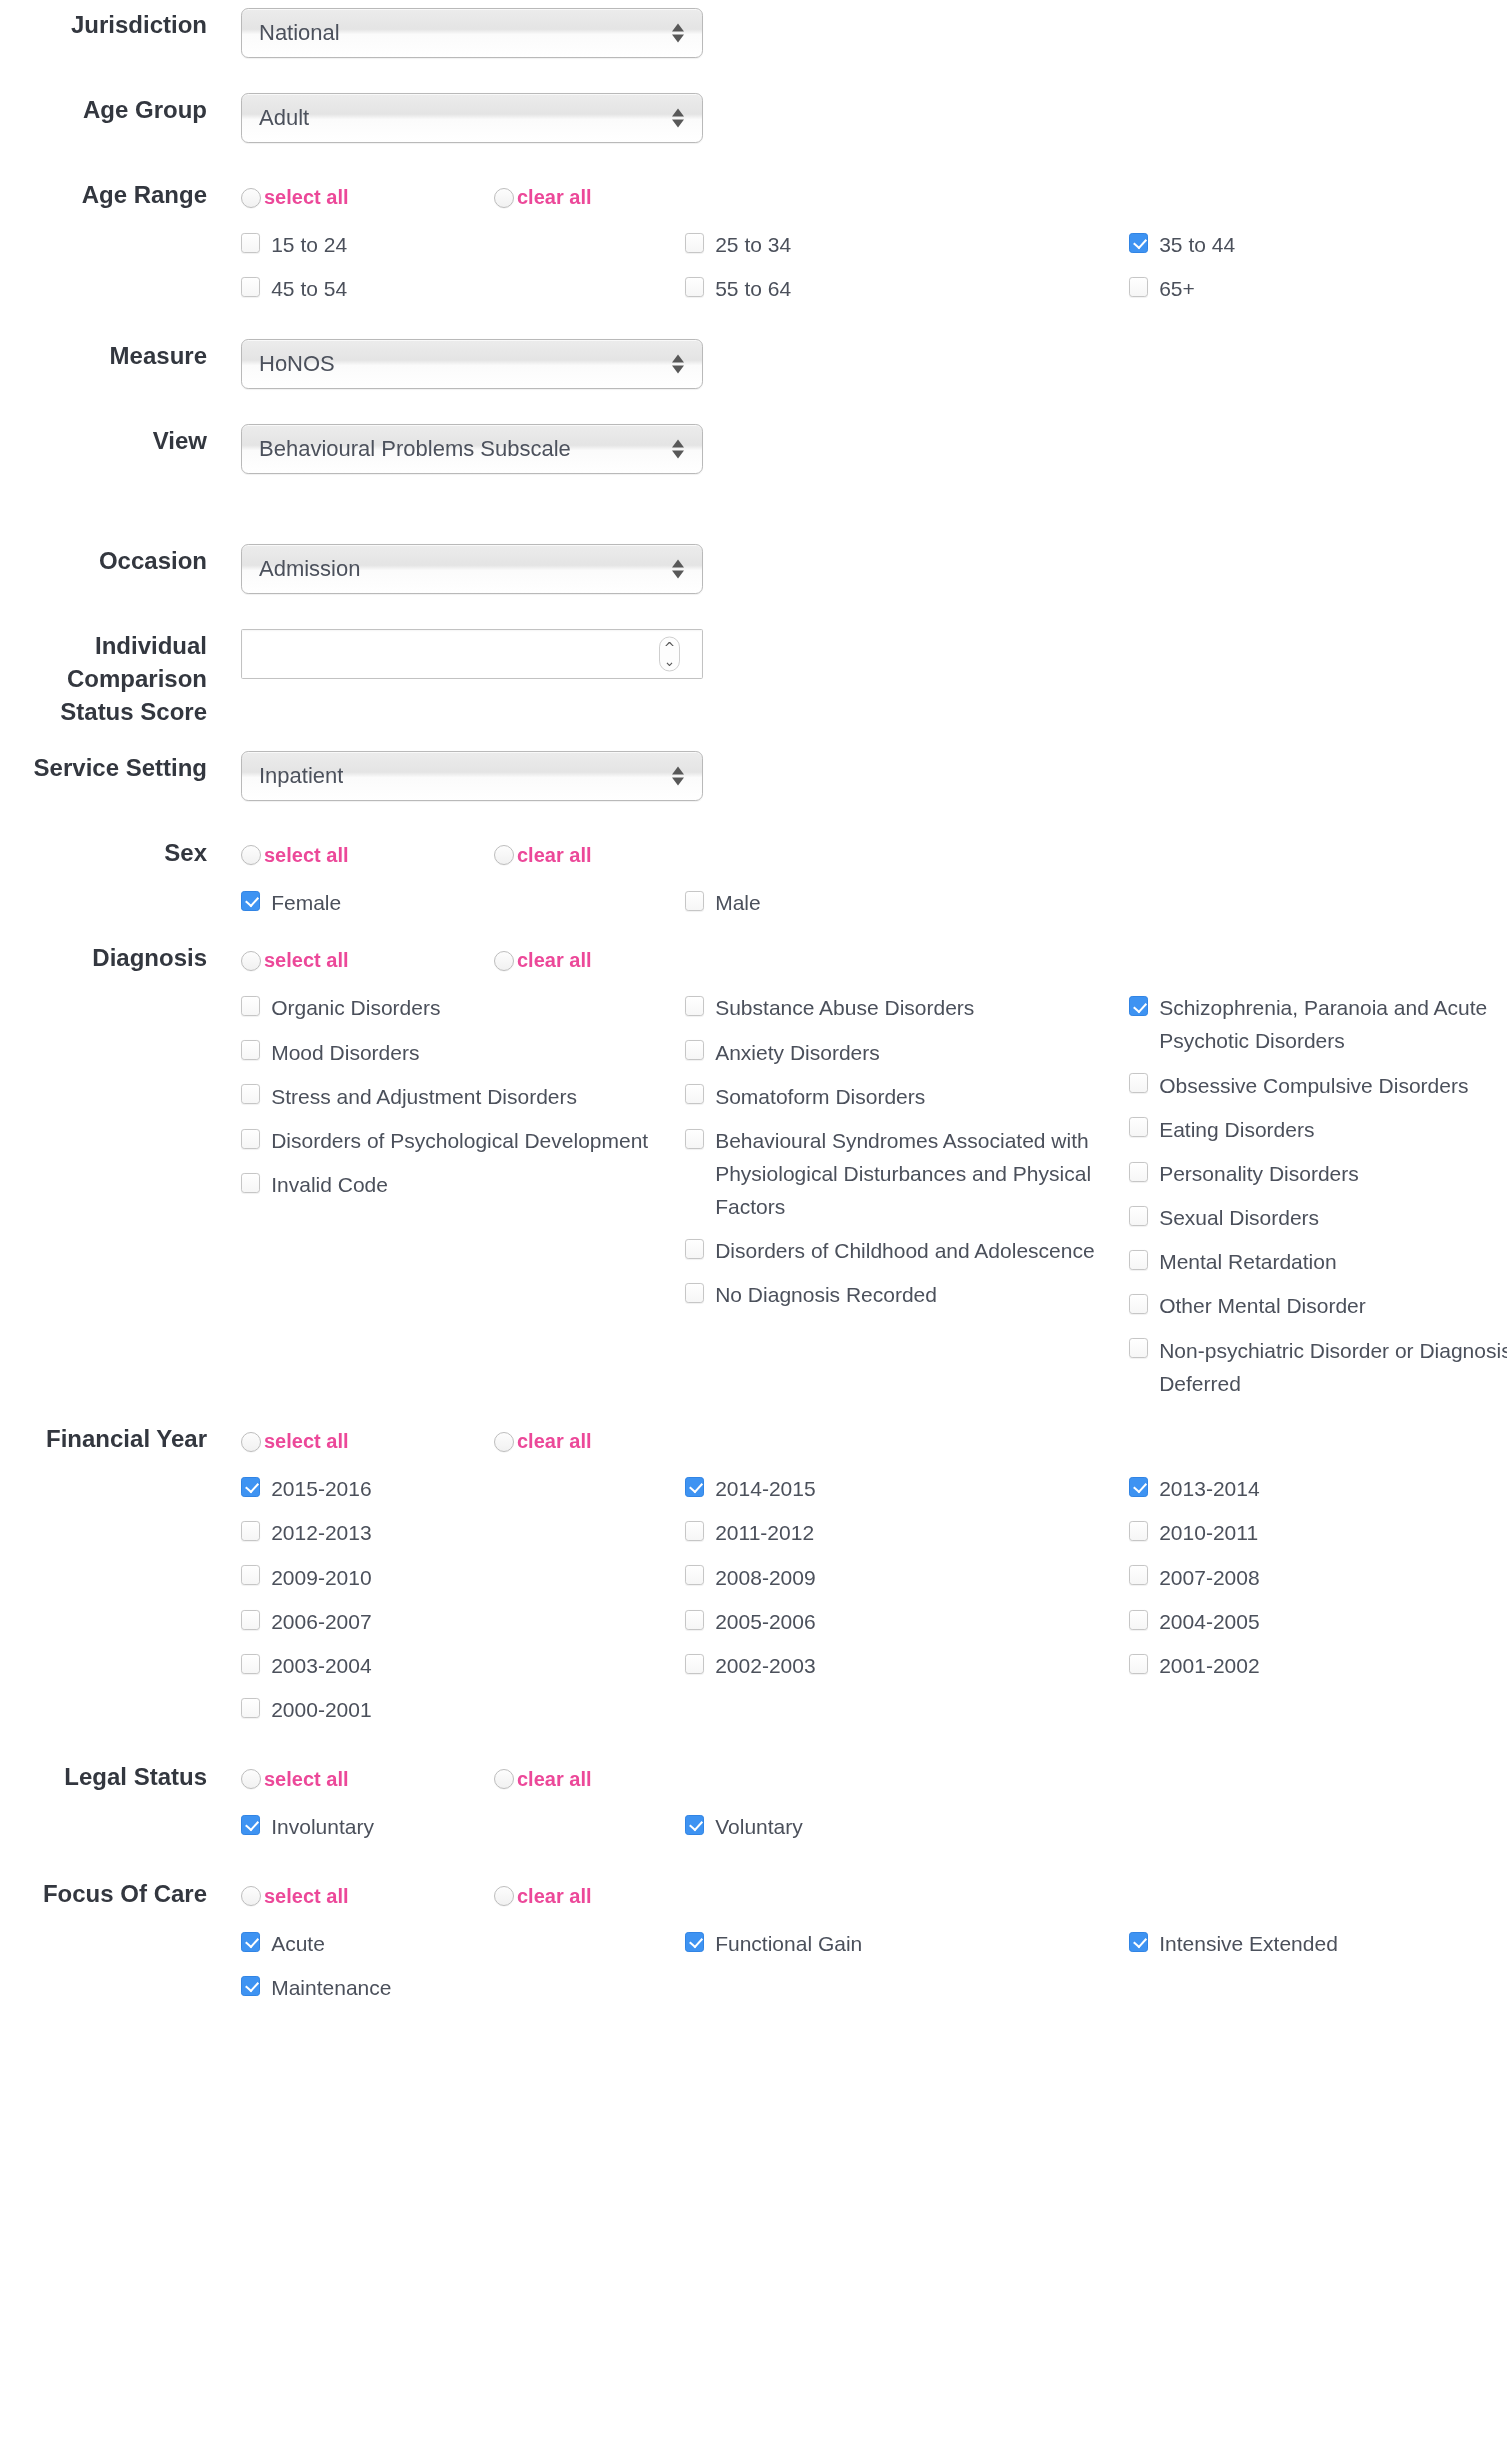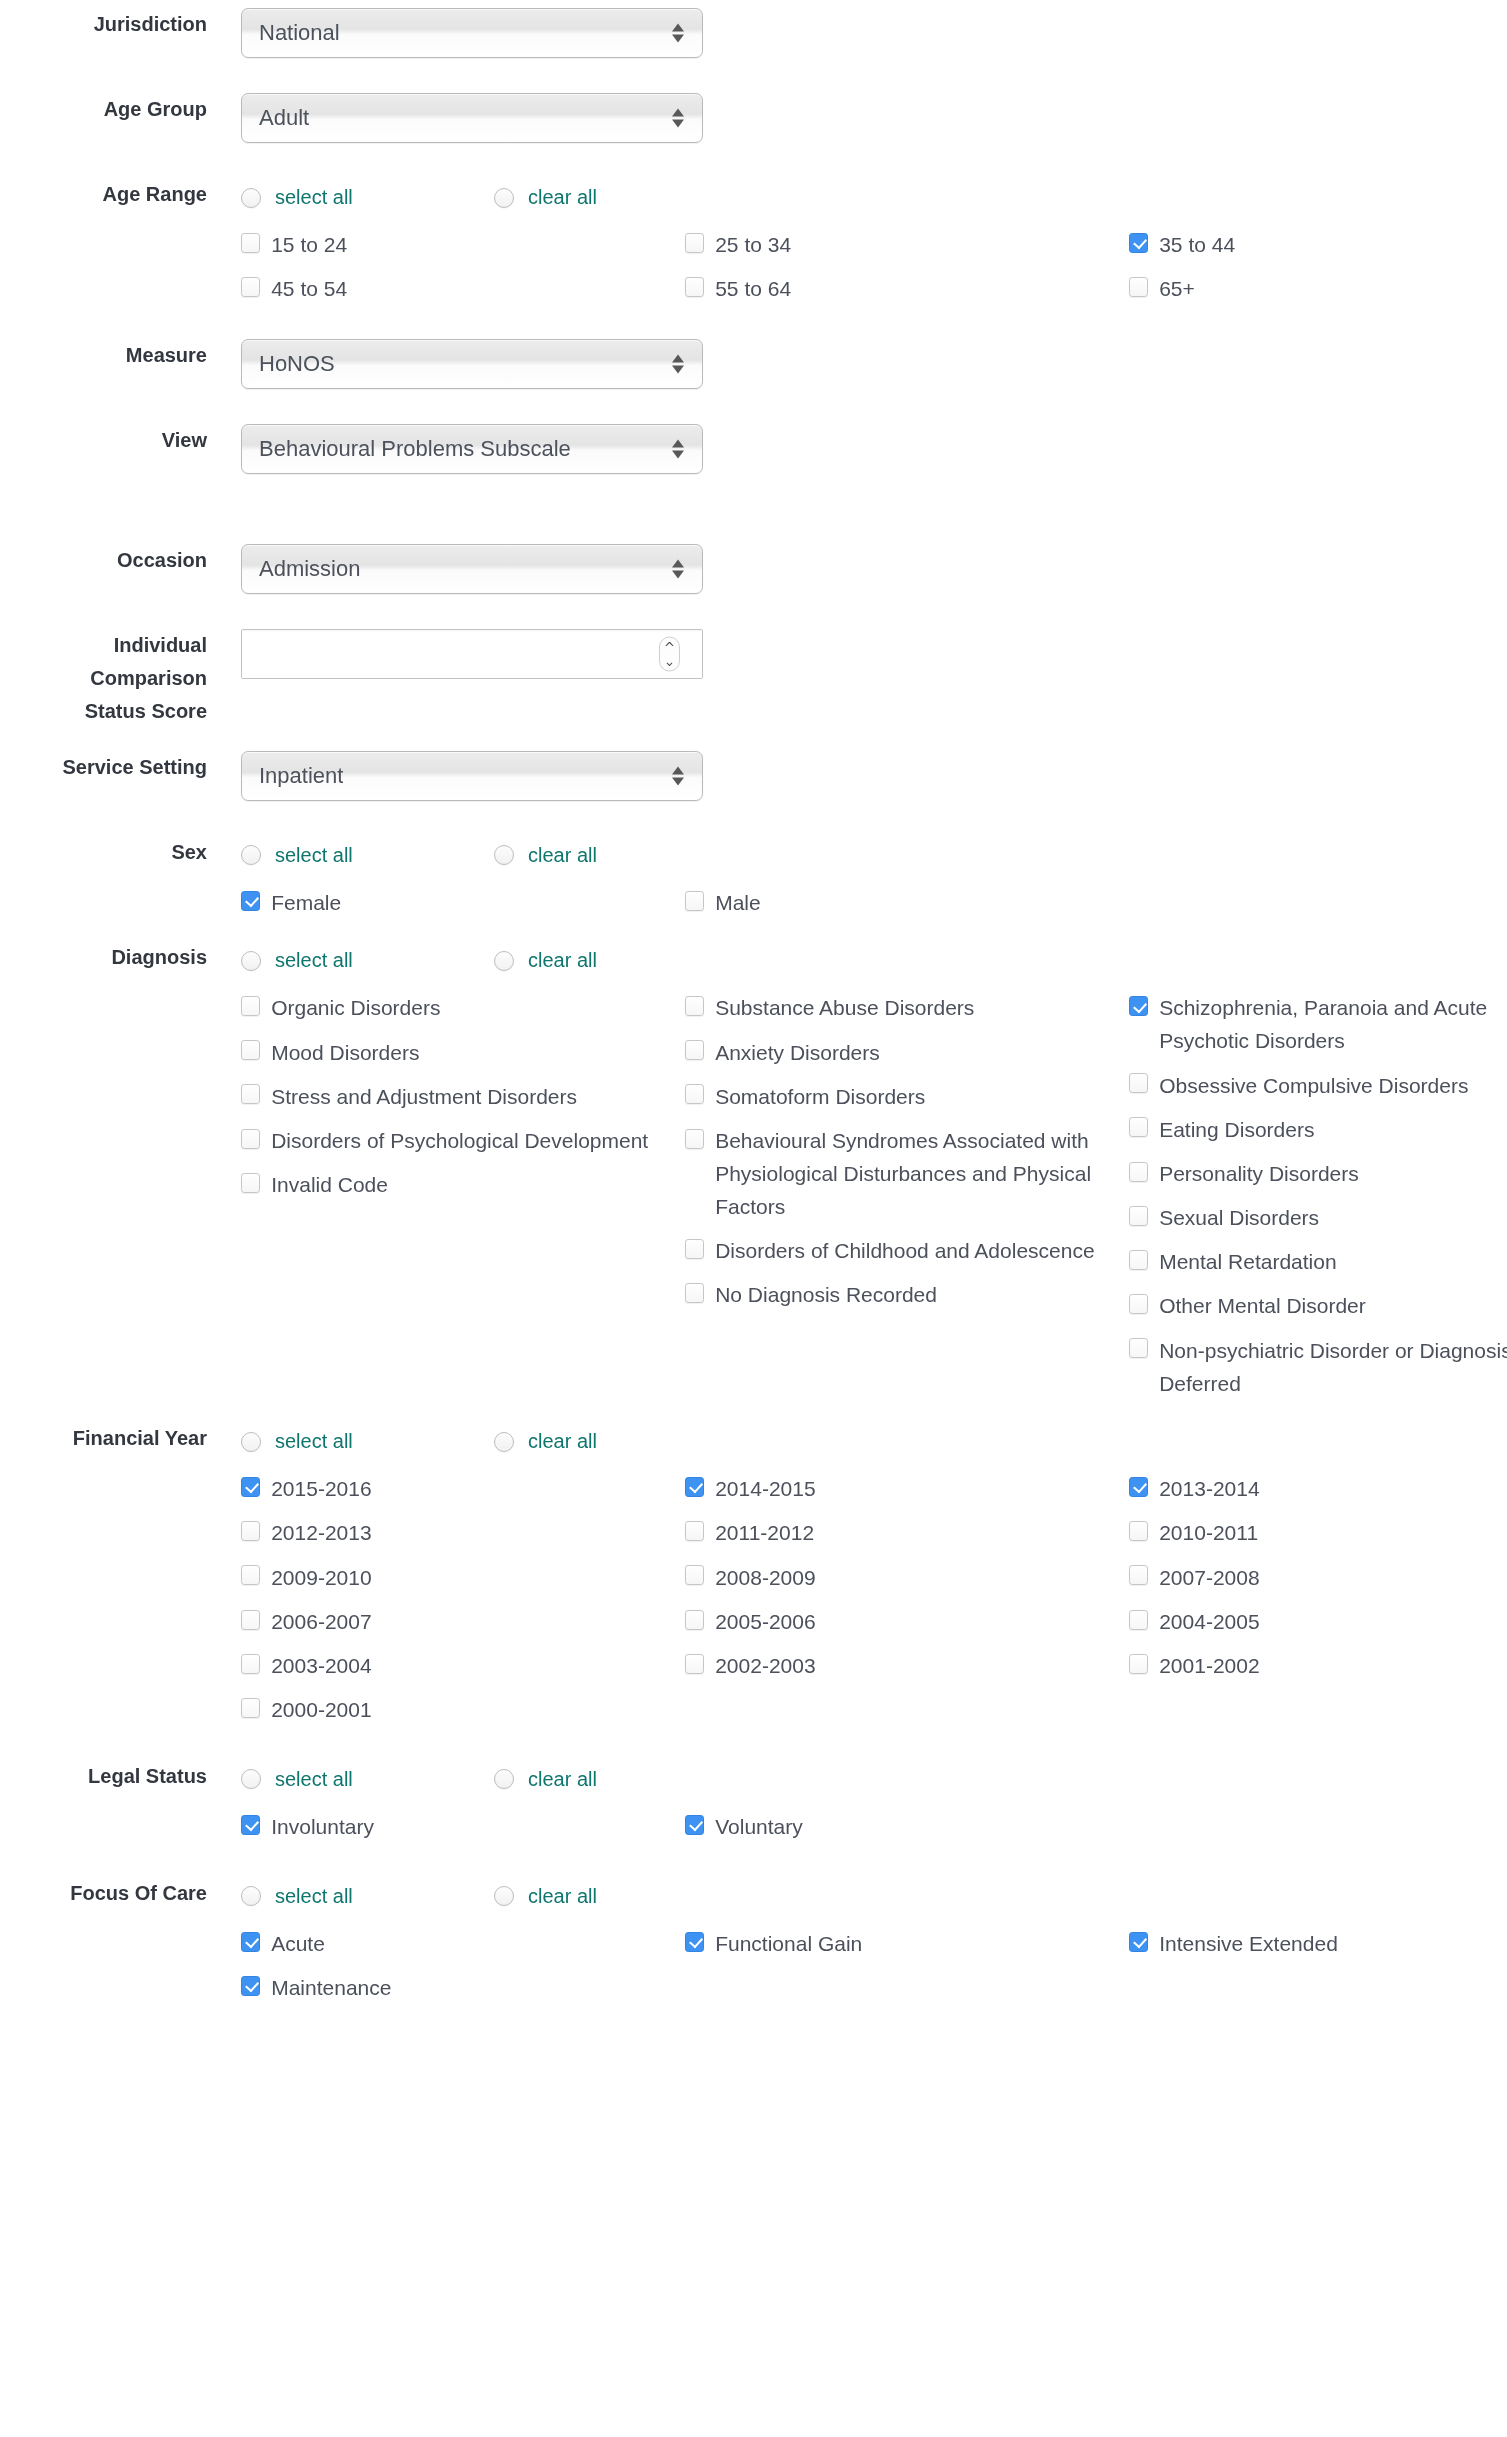--- a/index.html
+++ b/index.html
@@ -26,21 +26,21 @@
     display: flex;
     align-items: flex-start;
     width: 100%;
   }
   .label-col {
     width: 241px;
     min-width: 241px;
     text-align: right;
     padding-right: 34px;
     font-weight: bold;
-    font-size: 20px;
+    font-size: 24px;
     line-height: 33px;
     color: #33373f;
   }
   .label-col .lbl-line { display: block; }
   .ctrl-col {
     flex: 1 1 auto;
     padding-left: 0;
   }
 
   
@@ -137,24 +137,24 @@
   .radio-dot {
     width: 20px;
     height: 20px;
     border-radius: 50%;
     border: 0.8px solid #bdbdbd;
     background: linear-gradient(to bottom,#fdfdfd,#f1f1f1);
     box-shadow: 0 0.8px 0.8px rgba(0,0,0,0.05);
     flex: 0 0 auto;
   }
   .sc-item .sc-label {
-    font-weight: normal;
+    font-weight: bold;
     font-size: 20px;
-    color: #0f766e;
-    margin-left: 14px;
+    color: #ec4899;
+    margin-left: 3px;
     white-space: nowrap;
   }
 
   
   .cb-grid {
     display: flex;
     width: 1267px;
     gap: 33px;
   }
   .cb-col {

